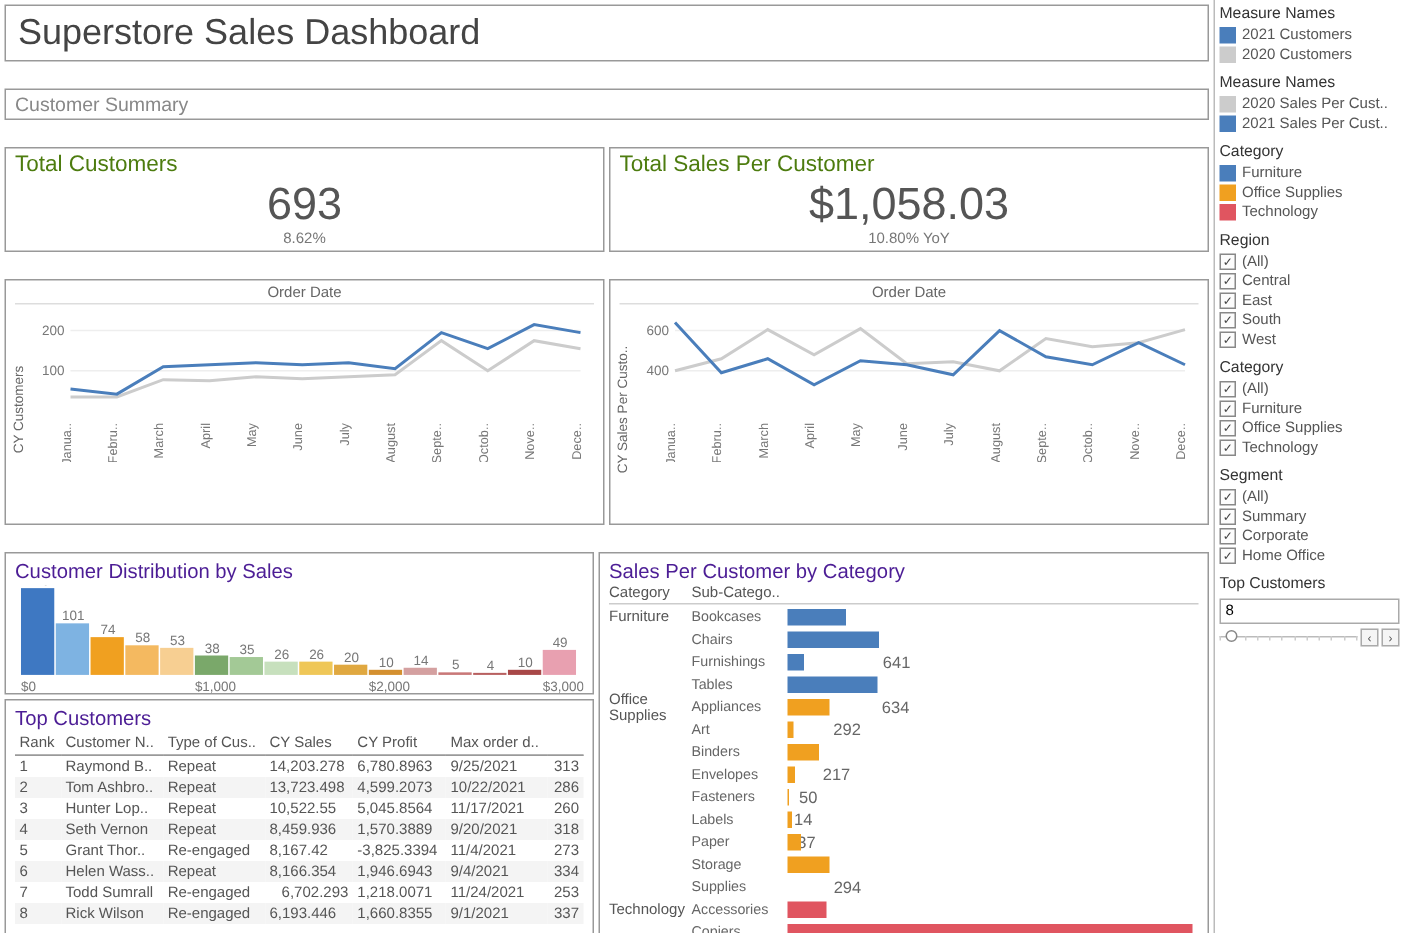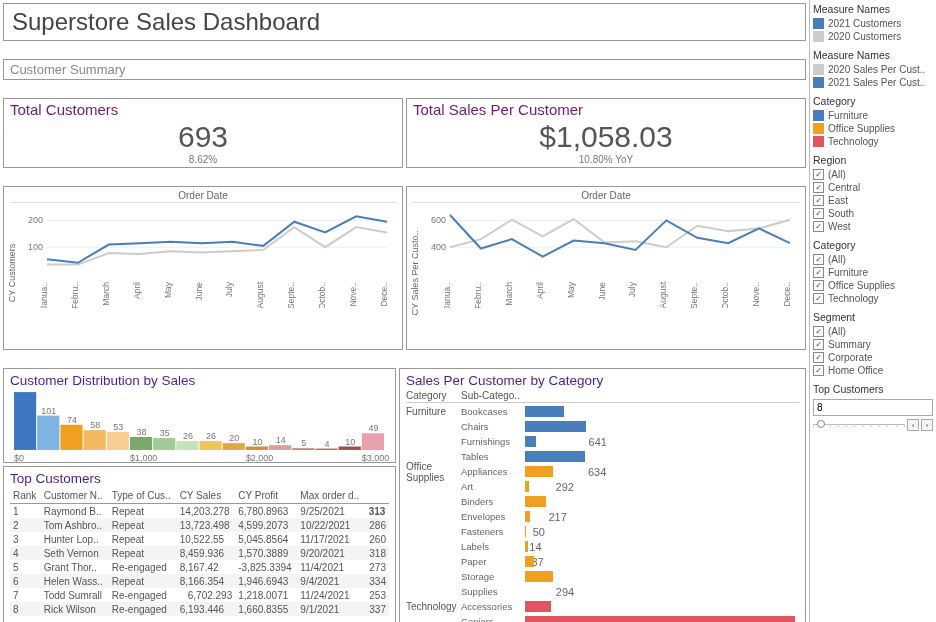--- a/index.html
+++ b/index.html
@@ -6,21 +6,21 @@
 body { background: #fff; width: 936px; height: 622px; overflow: hidden; font-size: 11px; color: #555; }
 .app { display: flex; width: 100%; height: 100%; }
 .main { flex: 1; display: flex; flex-direction: column; gap: 18px; padding: 3px; }
 .side { width: 127px; background: #fff; padding: 3px; border-left: 1px solid #bbb; font-size: 10.5px; }
 .panel { border: 1px solid #999; background: #fff; padding: 2px 6px; }
 .title-panel { padding: 4px 8px; }
 h1 { font-size: 24px; font-weight: 400; color: #444; }
 .subtitle { font-size: 13px; color: #888; }
 .row { display: flex; gap: 3px; }
 .row > .panel { flex: 1; }
-.kpi-title { font-size: 15px; color: #701a75; margin-bottom: 2px; }
+.kpi-title { font-size: 15px; color: #4d7c0f; margin-bottom: 2px; }
 .kpi-value { font-size: 30px; color: #555; text-align: center; font-weight: 400; }
 .kpi-sub { font-size: 10px; color: #777; text-align: center; }
 .chart-box { height: 164px; position: relative; }
 .axis-title-y { position: absolute; left: 2px; top: 50%; transform: translateX(-50%) rotate(-90deg); transform-origin: center; font-size: 9px; color: #666; white-space: nowrap; }
 .chart-header { text-align: center; font-size: 10px; color: #666; padding: 1px 0; border-bottom: 1px solid #ddd; }
 svg { display: block; }
 .line-cy { stroke: #4a7ebb; stroke-width: 2; fill: none; }
 .line-py { stroke: #ccc; stroke-width: 2; fill: none; }
 .tick-label { font-size: 9px; fill: #777; }
 .tick-label-v { font-size: 8.5px; fill: #777; }
@@ -186,21 +186,21 @@
                 </tr>
               </thead>
             <tbody id="top-body">
                 <tr>
                   <td>1</td>
                   <td>Raymond B..</td>
                   <td>Repeat</td>
                   <td style="text-align: left;">14,203.278</td>
                   <td style="text-align: left;">6,780.8963</td>
                   <td style="text-align: left;">9/25/2021</td>
-                  <td style="text-align: center; font-weight: bold;">313</td>
+                  <td style="text-align: right;">313</td>
                 </tr>
                 <tr>
                   <td>2</td>
                   <td>Tom Ashbro..</td>
                   <td>Repeat</td>
                   <td style="text-align: left;">13,723.498</td>
                   <td style="text-align: left;">4,599.2073</td>
                   <td style="text-align: left;">10/22/2021</td>
                   <td style="text-align: right;">286</td>
                 </tr>

